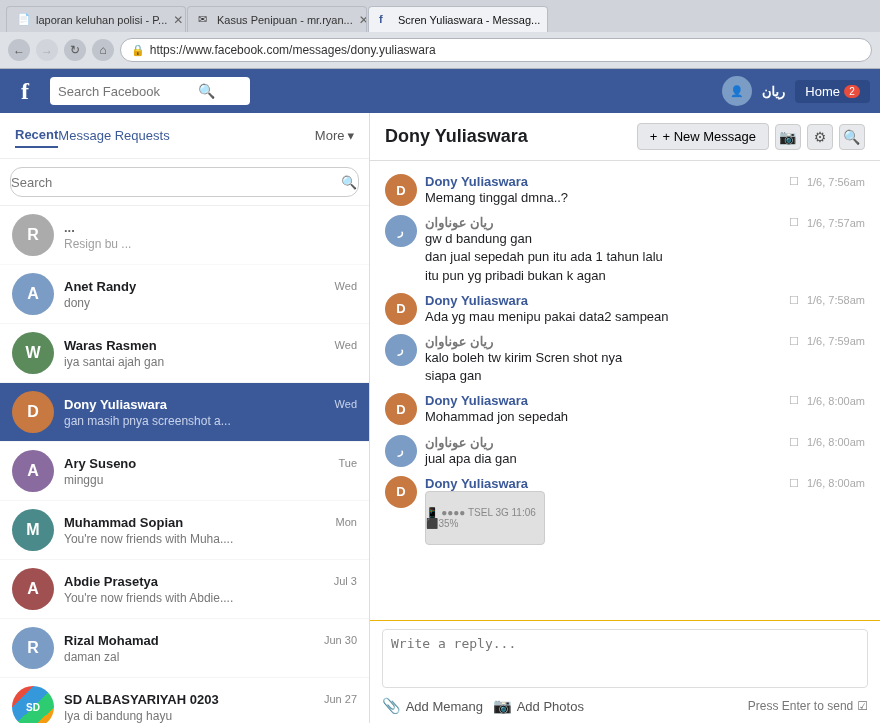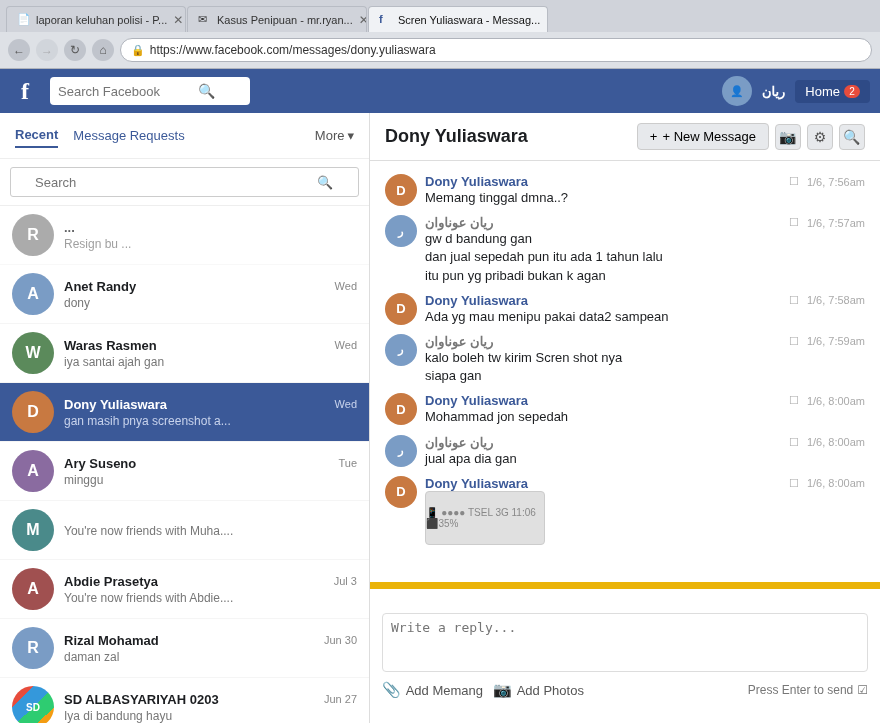--- a/index.html
+++ b/index.html
@@ -161,21 +161,20 @@
       background: white;
       border-right: 1px solid #ddd;
       display: flex;
       flex-direction: column;
     }
     .sidebar-header {
       padding: 10px 15px;
       border-bottom: 1px solid #eee;
       display: flex;
       align-items: center;
-      gap: 15px;
     }
     .sidebar-tab {
       font-size: 13px;
       color: #3b5998;
       cursor: pointer;
       padding: 4px 0;
     }
     .sidebar-tab.active {
       font-weight: bold;
       border-bottom: 2px solid #3b5998;
@@ -186,22 +185,22 @@
       color: #555; font-size: 13px; cursor: pointer;
     }
     .sidebar-search {
       padding: 8px 10px;
       border-bottom: 1px solid #eee;
     }
     .sidebar-search-box {
       width: 100%;
       height: 30px;
       border: 1px solid #ccc;
-      border-radius: 3px;
-      padding: 0 24px;
+      border-radius: 12px;
+      padding: 0 0;
       font-size: 13px;
       display: flex; align-items: center; justify-content: space-between;
       color: #999;
       background: white;
     }
     .sidebar-search-box input {
       border: none; outline: none; flex: 1; font-size: 13px; color: #333;
       background: transparent;
     }
     .search-magnify { color: #888; font-size: 13px; }
@@ -299,22 +298,22 @@
     .msg-sender { font-size: 13px; font-weight: bold; color: #3b5998; }
     .msg-sender.arabic { color: #777; }
     .msg-time { font-size: 11px; color: #aaa; margin-left: auto; }
     .msg-checkbox { color: #aaa; font-size: 11px; margin-right: 4px; }
     .msg-text { font-size: 13px; color: #1c1e21; line-height: 1.4; }
     .msg-text-line { display: block; }
     .msg-header-row { display: flex; align-items: center; width: 100%; }
 
     
     .compose-area {
-      border-top: 7px solid #eab308;
-      padding: 24px 12px;
+      border-top: 1px solid #eab308;
+      padding: 8px 12px;
     }
     .compose-box {
       border: 1px solid #ddd;
       border-radius: 4px;
       min-height: 55px;
       padding: 6px 8px;
       font-size: 13px;
       color: #999;
       outline: none;
       resize: none;
@@ -475,20 +474,24 @@
             <span class="conv-name">Ary Suseno</span>
             <span class="conv-date">Tue</span>
           </div>
           <div class="conv-preview">minggu</div>
         </div>
       </div>
 
       <div class="conv-item">
         <div class="conv-avatar av-teal">M</div>
         <div class="conv-info">
+          <div class="conv-name-row">
+            <span class="conv-name">Muhammad Sopian</span>
+            <span class="conv-date">Mon</span>
+          </div>
           <div class="conv-preview">You're now friends with Muha....</div>
         </div>
       </div>
 
       <div class="conv-item">
         <div class="conv-avatar av-red">A</div>
         <div class="conv-info">
           <div class="conv-name-row">
             <span class="conv-name">Abdie Prasetya</span>
             <span class="conv-date">Jul 3</span>

